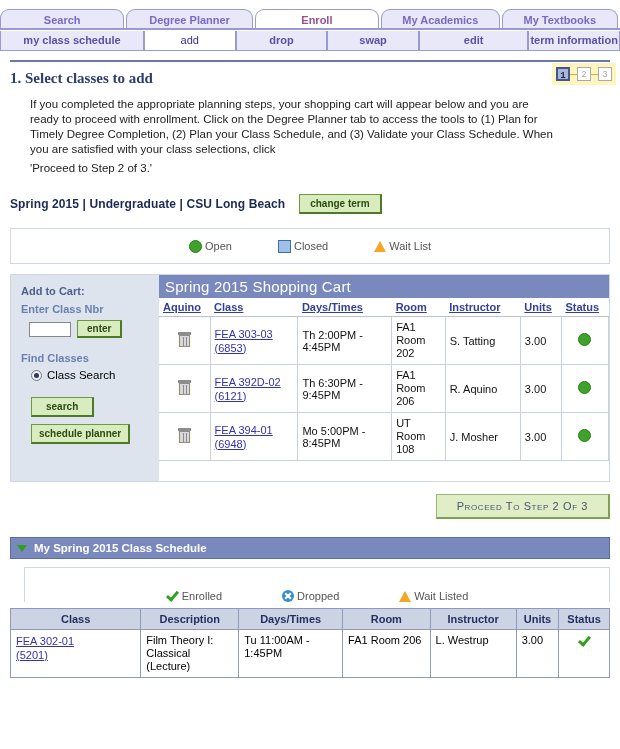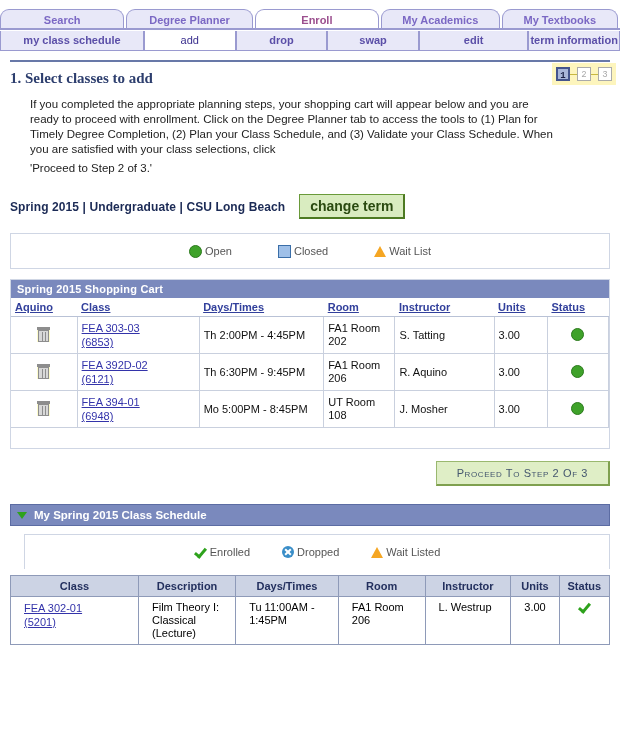--- a/index.html
+++ b/index.html
@@ -168,21 +168,21 @@
     letter-spacing: 0.1px;
   }
   .btn-green {
     display: inline-block;
     background: #d9ecc0;
     border: 1px solid #6a9a3a;
     border-right: 2px solid #4d7a22;
     border-bottom: 2px solid #4d7a22;
     color: #2a4a10;
     font-weight: bold;
-    font-size: 14px;
+    font-size: 10px;
     padding: 3px 10px;
     text-align: center;
     cursor: pointer;
     font-family: "Liberation Sans", sans-serif;
   }
   .change-term { margin-left: 14px; }
 
   
   .legend-box {
     margin: 14px 10px 0 10px;
@@ -287,22 +287,22 @@
   }
   .radio-label { font-size: 11.5px; color: #000; }
   .btn-stack { padding-left: 10px; display:flex; flex-direction:column; gap:7px; align-items:flex-start;}
   .btn-search { padding: 3px 14px; }
   .btn-planner { padding: 3px 7px; }
 
   .cart-main { flex: 1; background: #ffffff; }
   .cart-title {
     background: #7a89bd;
     color: #ffffff;
-    font-size: 11px;
-    font-weight: bold;
+    font-size: 15px;
+    font-weight: normal;
     padding: 3px 6px;
     letter-spacing: 0.2px;
   }
   table.cart {
     width: 100%;
     border-collapse: collapse;
     font-size: 11px;
   }
   table.cart th {
     text-align: left;
@@ -389,42 +389,42 @@
     border-right: 5px solid transparent;
     border-top: 7px solid #2ea21c;
     display:inline-block;
   }
   .sched-legend {
     margin: 8px 10px 0 24px;
     border: 1px solid #cfd6e4;
     border-bottom: none;
     height: 34px;
     display: flex;
-    align-items: center;
+    align-items: flex-end;
     justify-content: center;
-    gap: 32px;
+    gap: 60px;
   }
   table.sched {
     margin: 6px 10px 0 10px;
     width: 600px;
     border-collapse: collapse;
     font-size: 11px;
   }
   table.sched th {
     background: #ccd3e4;
     border: 1px solid #8e9ab8;
     color: #23305e;
     font-size: 11px;
     font-weight: bold;
     padding: 4px 2px;
     text-align: center;
   }
   table.sched td {
     border: 1px solid #8e9ab8;
-    padding: 4px 13px;
+    padding: 4px 5px;
     vertical-align: top;
     font-size: 11px;
     line-height: 13px;
   }
   td.status-cell { text-align: center; vertical-align: middle; }
 </style>
 </head>
 <body>
 
 <div class="tabbar">
@@ -478,20 +478,37 @@
     <span>Closed</span>
   </div>
   <div class="legend-item">
     <span class="ic-tri-yellow"></span>
     <span>Wait List</span>
   </div>
 </div>
 
 <div class="cart-area">
 
+  <div class="sidebar">
+    <div class="side-label">Add to Cart:</div>
+    <div class="side-label2">Enter Class Nbr</div>
+    <div class="nbr-row">
+      <input class="nbr-input" type="text" value="" style="">
+      <div class="btn-green btn-enter">enter</div>
+    </div>
+    <div class="side-label2">Find Classes</div>
+    <div class="radio-row">
+      <span class="radio"></span>
+      <span class="radio-label">Class Search</span>
+    </div>
+    <div class="btn-stack">
+      <div class="btn-green btn-search">search</div>
+      <div class="btn-green btn-planner">schedule planner</div>
+    </div>
+  </div>
 
   <div class="cart-main">
     <div class="cart-title">Spring 2015 Shopping Cart</div>
     <table class="cart">
       <thead>
         <tr>
           <th style="width:44px"><span>Aquino</span></th>
           <th style="width:88px"><span>Class</span></th>
           <th style="width:90px"><span>Days/Times</span></th>
           <th style="width:48px"><span>Room</span></th>

